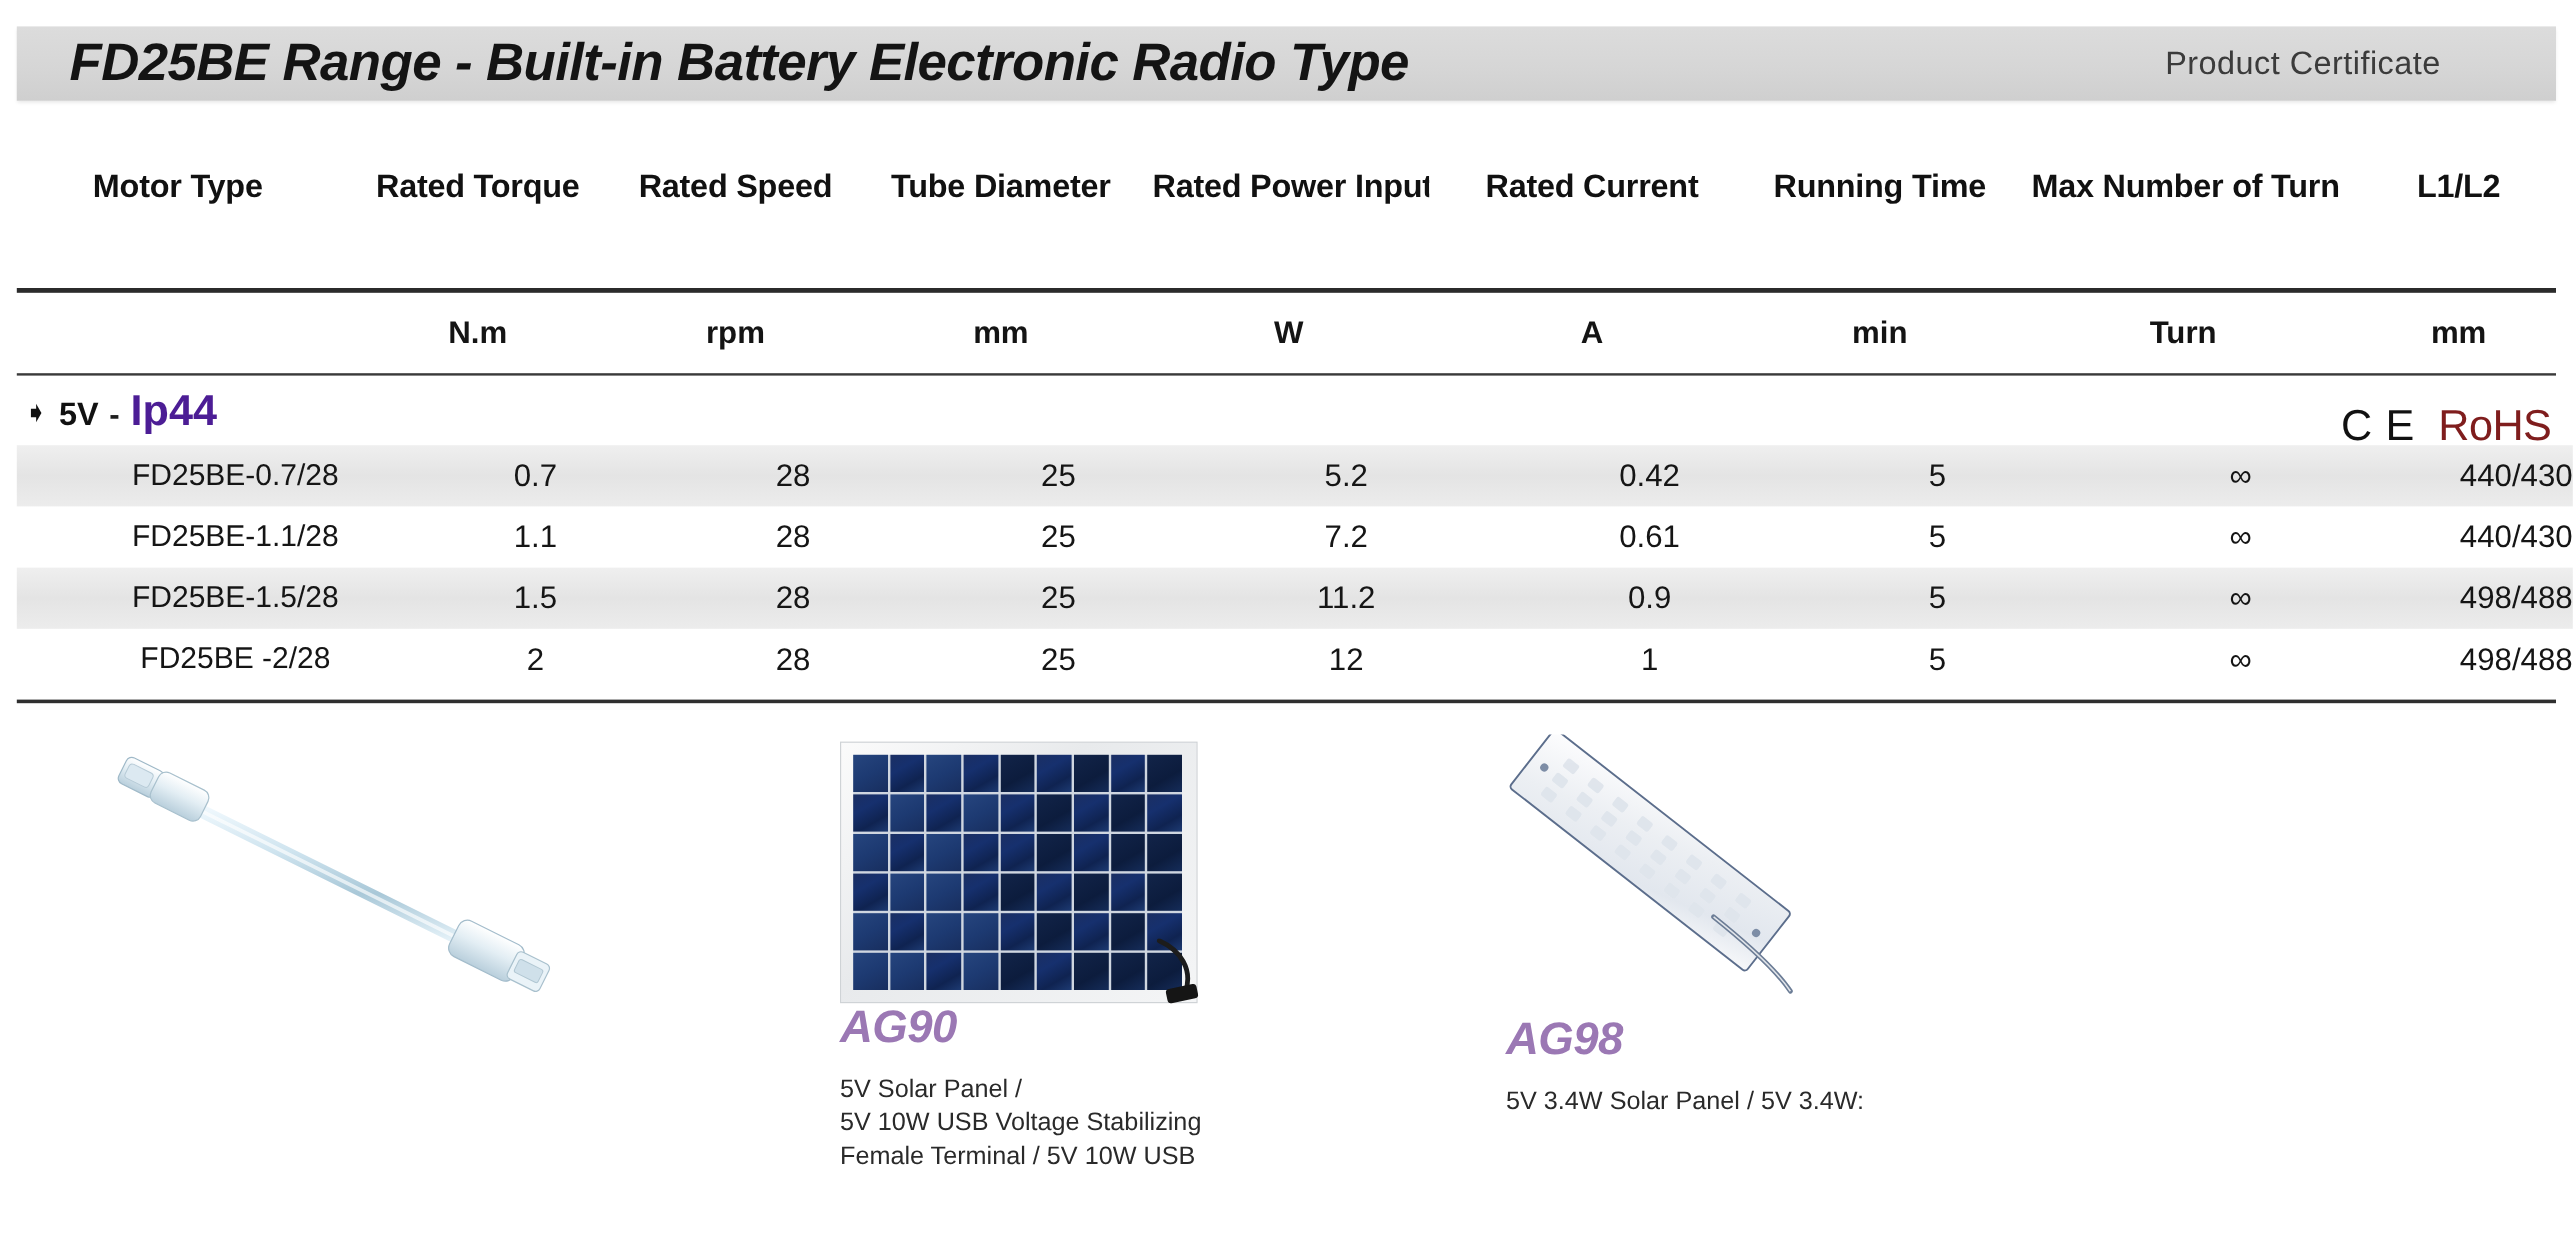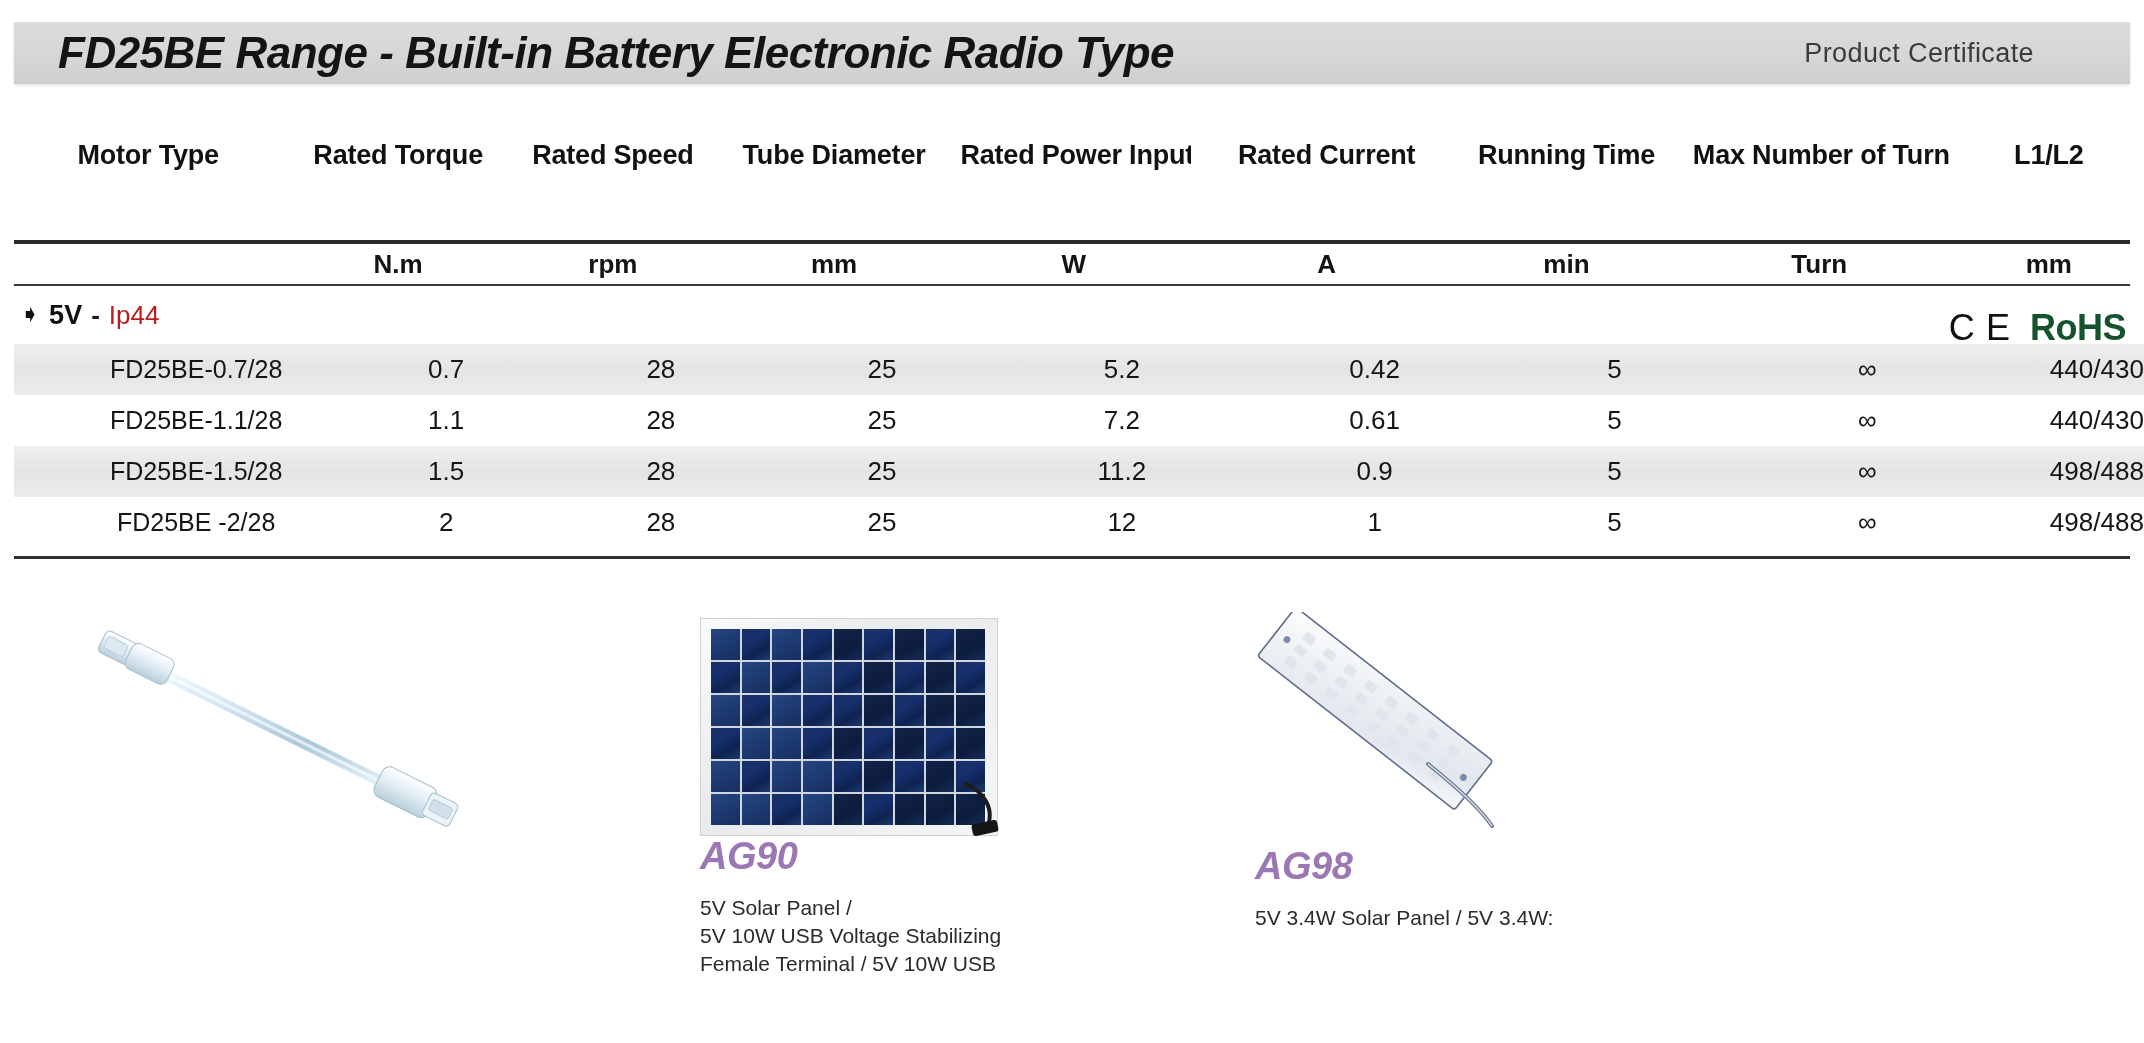--- a/index.html
+++ b/index.html
@@ -89,21 +89,21 @@
     color: #111;
     letter-spacing: -0.2px;
   }
 
   .rule-thick {
     height: 0;
     border-top: 4px solid #2b2b2b;
     margin-top: 54px;
     box-shadow: 0 3px 2px -2px rgba(0,0,0,.22);
   }
-  .unit-row { height: 40px; }
+  .unit-row { height: 67px; }
   .unit-row .cell {
     font-size: 26px;
     font-weight: 700;
     color: #141414;
   }
   .rule-thin {
     height: 0;
     border-top: 2px solid #3a3a3a;
   }
 
@@ -131,43 +131,43 @@
     font-size: 27px;
     font-weight: 800;
     color: #111;
   }
   .volt-dash {
     font-size: 26px;
     font-weight: 600;
     color: #1e1e1e;
   }
   .volt-ip {
-    font-size: 26px;
-    font-weight: 400;
-    color: #b91c1c;
+    font-size: 36px;
+    font-weight: 700;
+    color: #4c1d95;
   }
   .marks {
     position: absolute;
     right: 4px;
     bottom: -2px;
     display: flex;
     align-items: center;
     gap: 18px;
   }
   .ce-mark {
     font-size: 36px;
     font-weight: 400;
     letter-spacing: 2px;
     color: #111;
     line-height: 1;
   }
   .rohs-mark {
     font-size: 36px;
-    font-weight: 700;
-    color: #14532d;
+    font-weight: 400;
+    color: #7f1d1d;
     line-height: 1;
     letter-spacing: -.5px;
   }
 
   .data-row {
     height: 51px;
     padding-left: 48px;
   }
   .data-row.alt {
     background: linear-gradient(180deg,#efefef 0%,#e4e4e4 50%,#ececec 100%);

